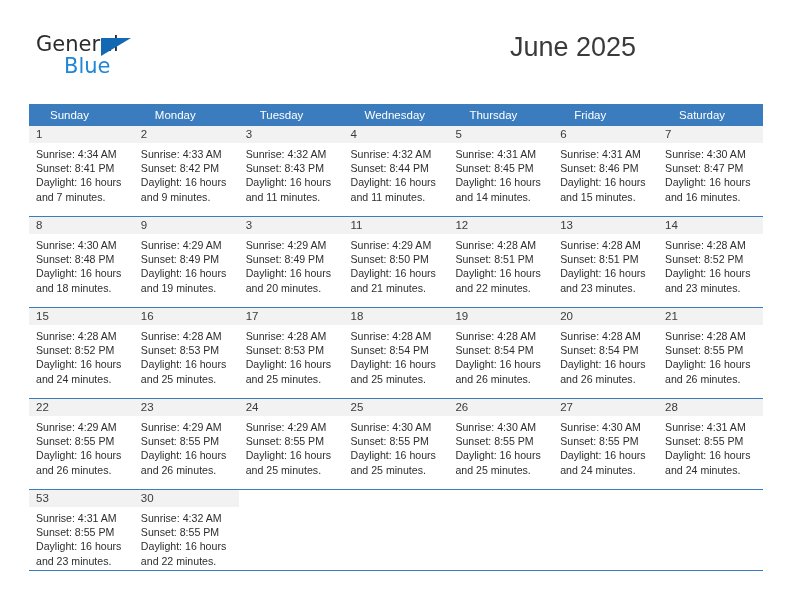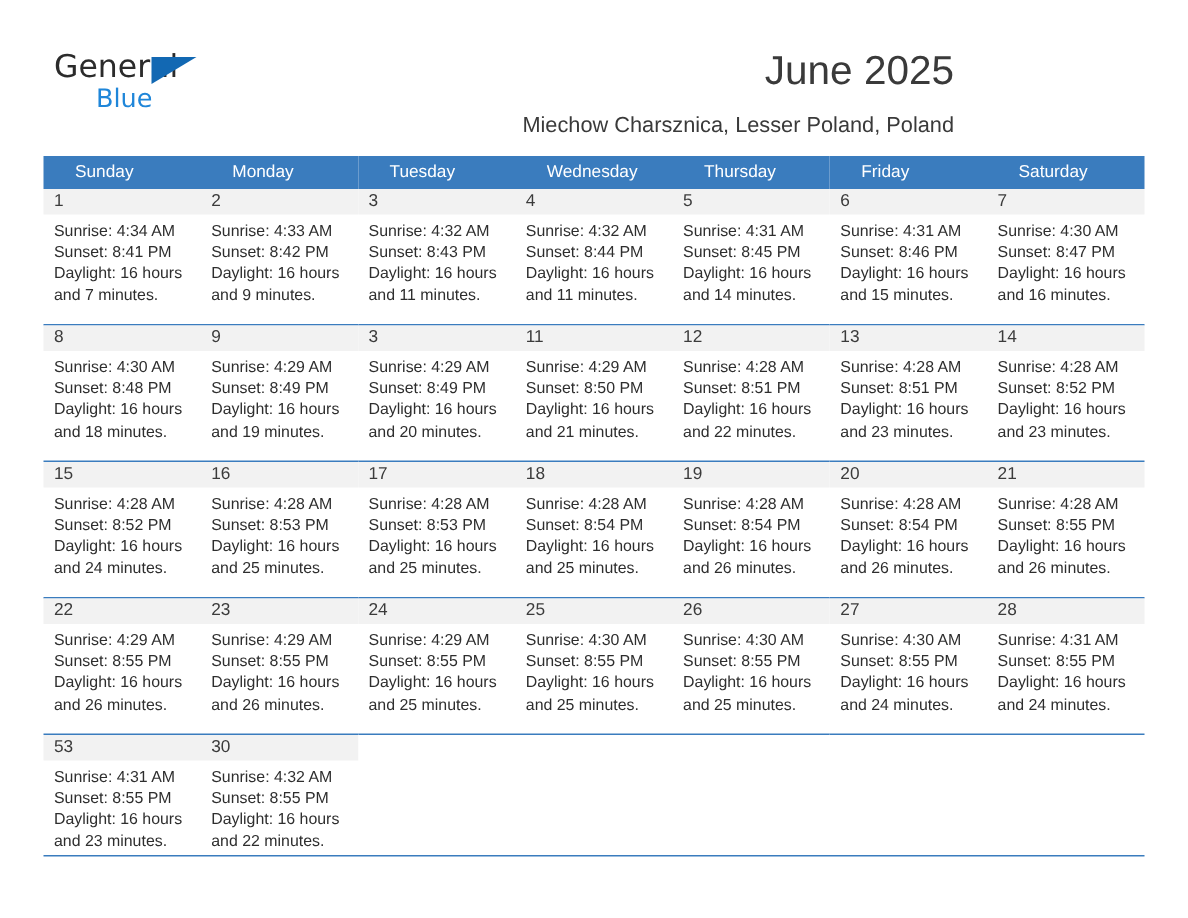--- a/index.html
+++ b/index.html
@@ -55,21 +55,21 @@
     top: 5px;
     width: 0;
     height: 0;
     border-left: 30px solid #1268b3;
     border-bottom: 18px solid transparent;
   }
   .logo-blue {
     position: absolute;
     left: 28px;
     top: 22px;
-    font-size: 17px;
+    font-size: 21px;
     color: #1f86d9;
     font-family: "DejaVu Sans", sans-serif;
     font-weight: 400;
     line-height: 22px;
   }
 
   .title {
     position: absolute;
     right: 36px;
     top: 32px;
@@ -175,21 +175,20 @@
 
   <div class="top-bar">
 
     <div class="logo">
       <span class="logo-general">General</span>
       <span class="logo-tri"></span>
       <span class="logo-blue">Blue</span>
     </div>
 
     <div class="title">June 2025</div>
-    <div class="subtitle">Miechow Charsznica, Lesser Poland, Poland</div>
 
   </div>
 
   <table class="calendar">
     <thead>
       <tr>
         <th>Sunday</th>
         <th>Monday</th>
         <th>Tuesday</th>
         <th>Wednesday</th>

